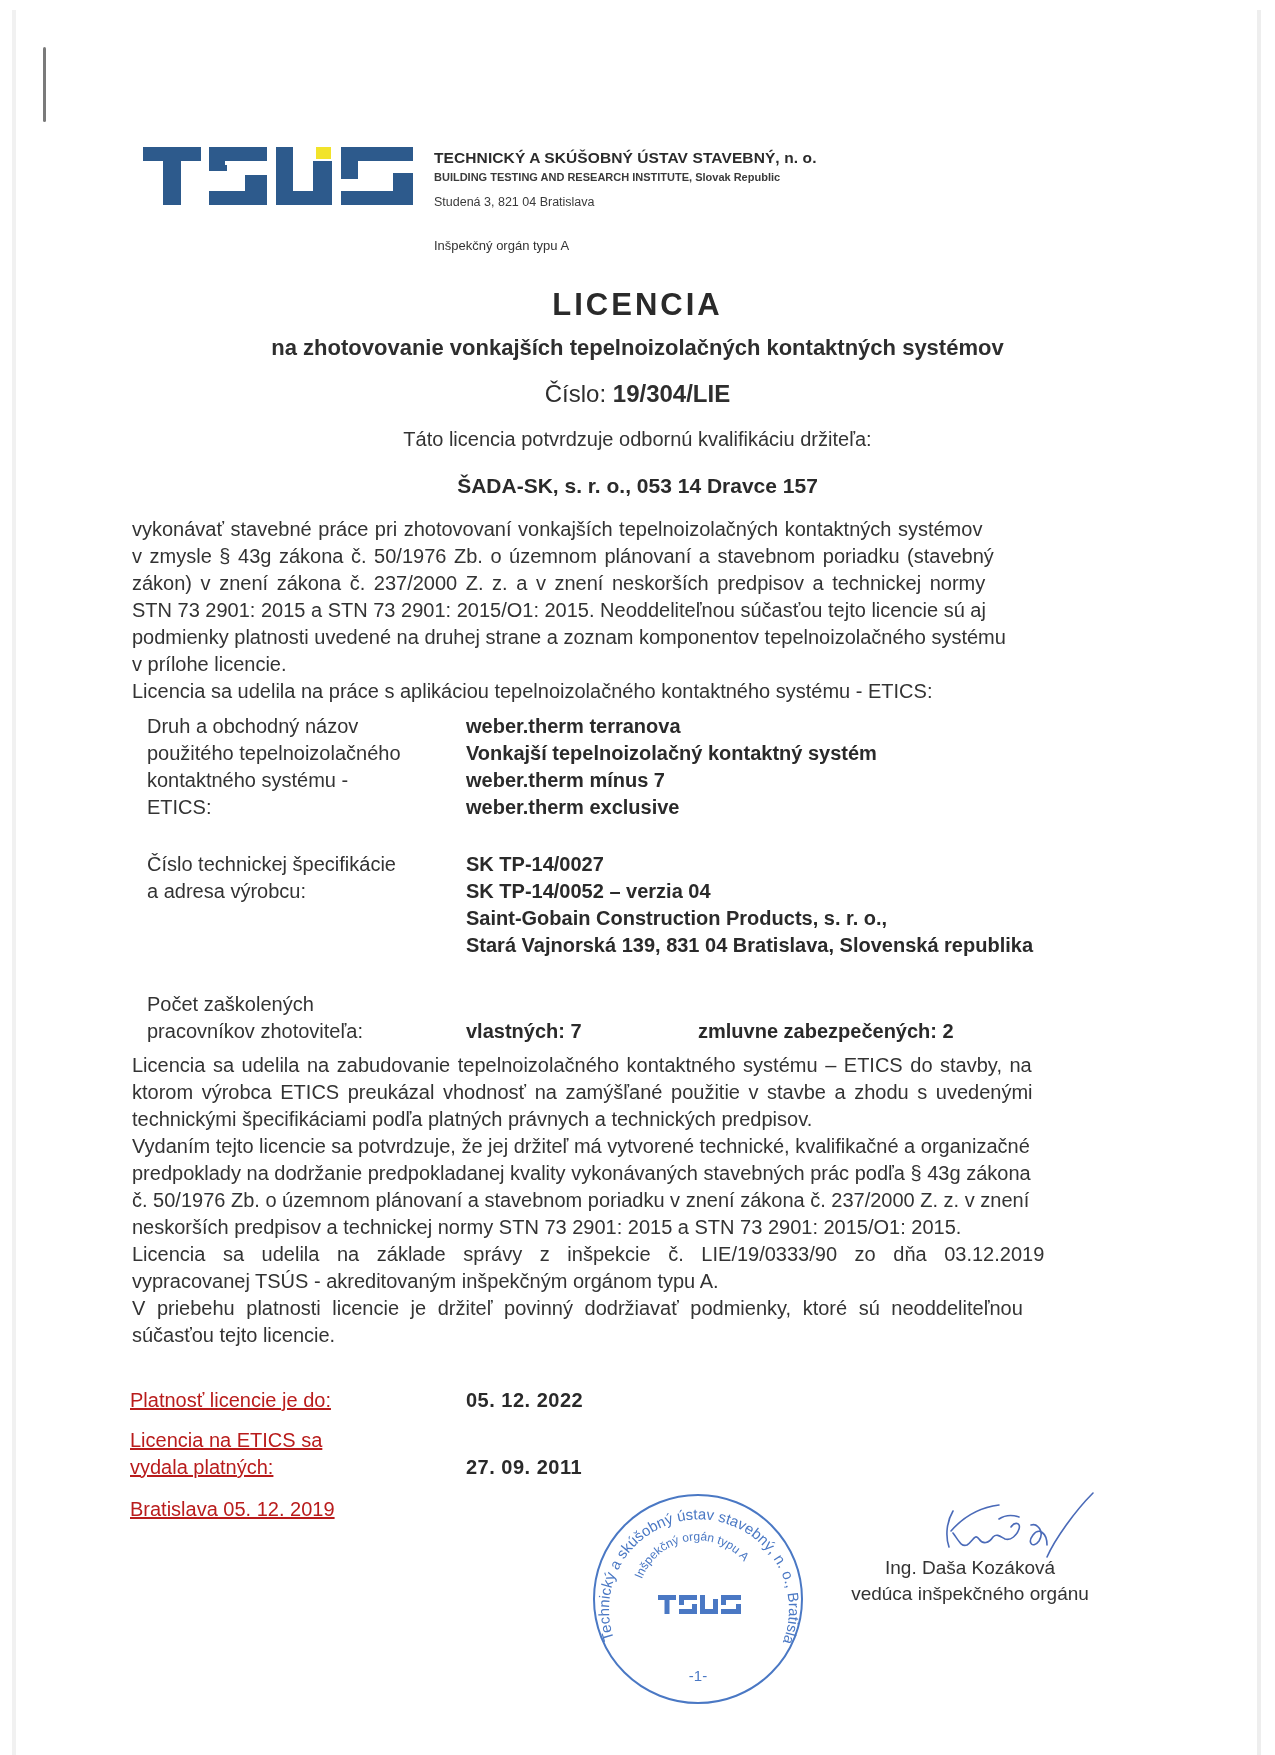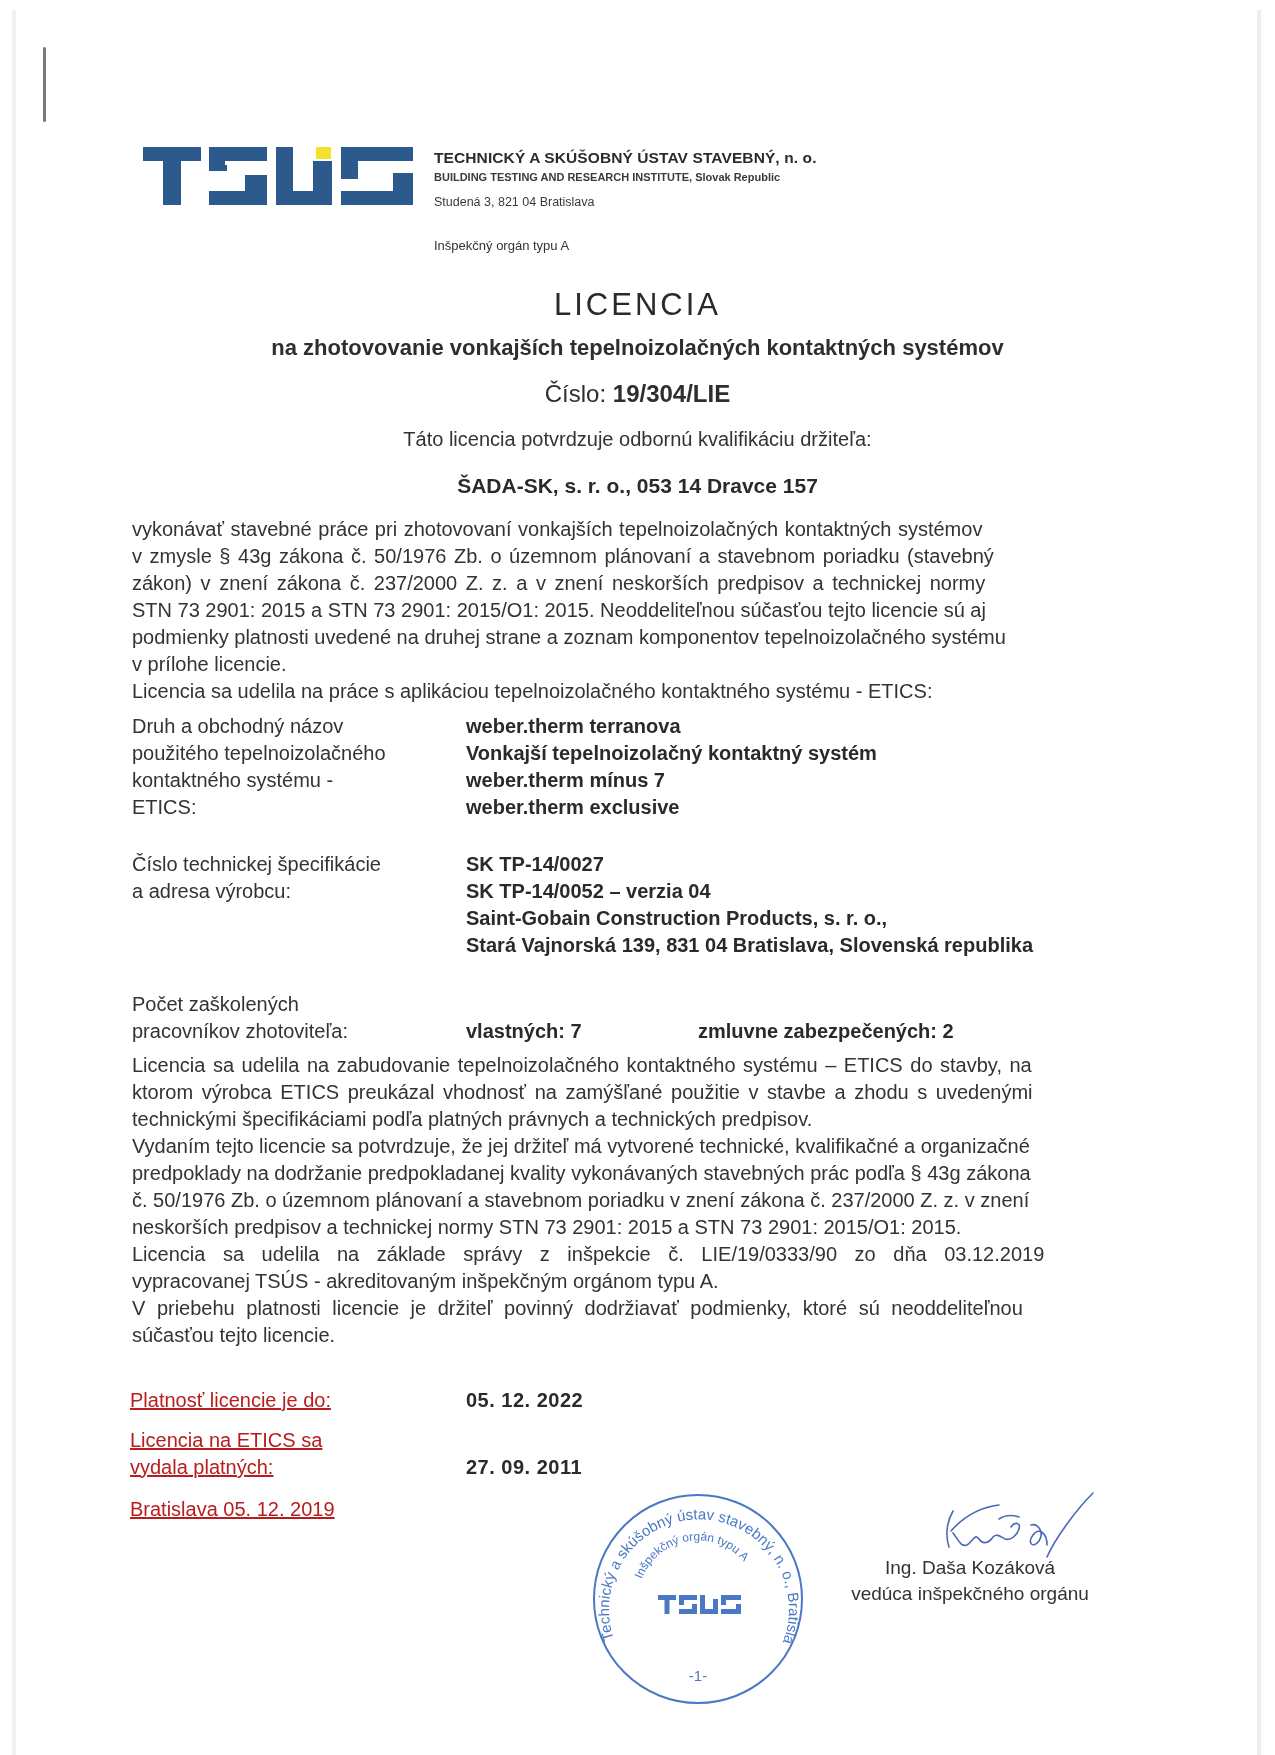--- a/index.html
+++ b/index.html
@@ -14,32 +14,32 @@
   .scan-mark { left: 43px; top: 47px; width: 3px; height: 75px; background: #7a7a7a; border-radius: 2px; }
 
   
   .logo { left: 143px; top: 147px; width: 270px; height: 58px; }
   .org-block { left: 434px; top: 149px; }
   .org-name { font-size: 15.5px; font-weight: bold; color: #2b2b2b; letter-spacing: 0.1px; white-space: nowrap; }
   .org-name-en { font-size: 11px; font-weight: bold; color: #3a3a3a; margin-top: 4px; white-space: nowrap; }
   .org-address { font-size: 12.5px; color: #3a3a3a; margin-top: 12px; white-space: nowrap; }
   .inspection-type { left: 434px; top: 238px; font-size: 13px; color: #333; }
 
-  .title { left: 0; width: 1275px; top: 287px; text-align: center; font-size: 31px; font-weight: normal; letter-spacing: 3px; color: #2a2a2a; }
+  .title { left: 0; width: 1275px; top: 287px; text-align: center; font-size: 31px; font-weight: bold; letter-spacing: 3px; color: #2a2a2a; }
   .subtitle { left: 0; width: 1275px; top: 335px; text-align: center; font-size: 22px; font-weight: bold; color: #2e2e2e; }
   .number-line { left: 0; width: 1275px; top: 380px; text-align: center; font-size: 24px; color: #2e2e2e; }
   .number-line b { font-weight: bold; }
   .confirm-line { left: 0; width: 1275px; top: 428px; text-align: center; font-size: 20px; color: #333; }
   .holder { left: 0; width: 1275px; top: 474px; text-align: center; font-size: 21px; font-weight: bold; color: #2a2a2a; }
 
   .para { left: 132px; width: 1012px; font-size: 20px; line-height: 27px; color: #333; text-align: justify; }
   .para p { margin: 0; }
   .p1 { top: 516px; }
 
-  .row-label { left: 132px; font-size: 20px; line-height: 27px; color: #333; }
+  .row-label { left: 147px; font-size: 20px; line-height: 27px; color: #333; }
   .row-value { left: 466px; font-size: 20px; line-height: 27px; font-weight: bold; color: #2a2a2a; }
   .row-value div, .row-label div { white-space: nowrap; }
 
   .p2 { top: 1052px; }
 
   .footer-label { left: 130px; font-size: 20px; line-height: 27px; color: #b91c1c; text-decoration: underline; }
   .footer-value { left: 466px; font-size: 20px; font-weight: bold; color: #2a2a2a; letter-spacing: 0.5px; }
 
   .stamp { left: 588px; top: 1489px; width: 220px; height: 220px; }
   .signature { left: 935px; top: 1485px; width: 180px; height: 80px; }

